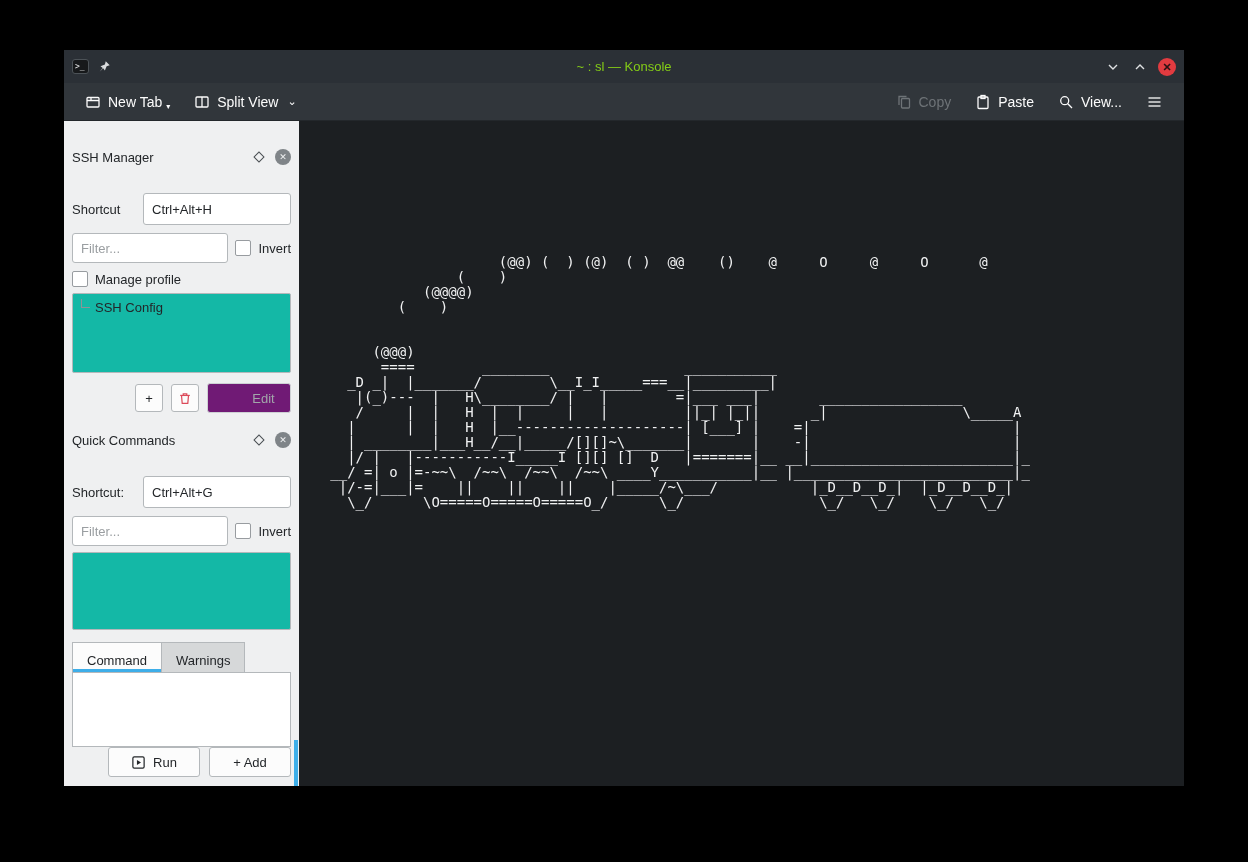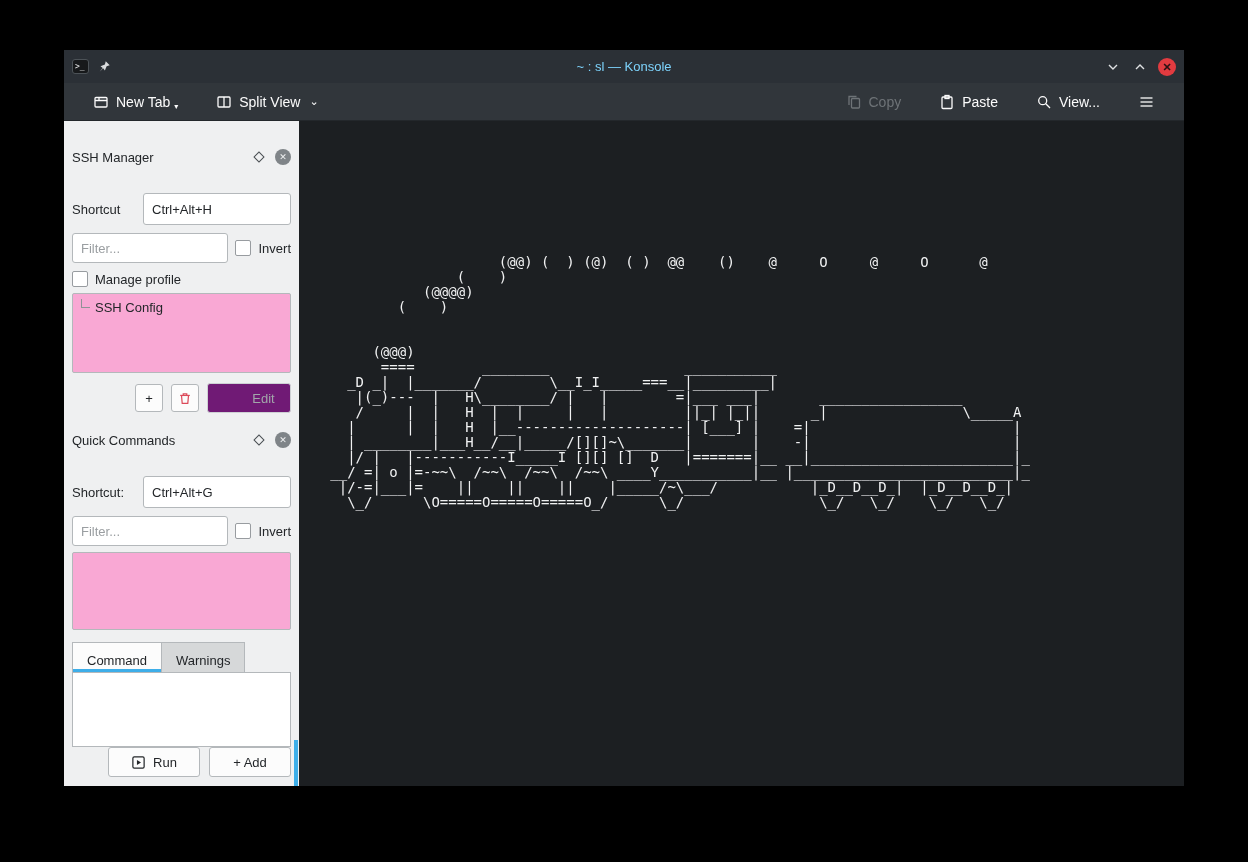--- a/index.html
+++ b/index.html
@@ -12,31 +12,31 @@
 
   
   .titlebar { height:33px; background:#2b3036; display:flex; align-items:center;
               color:#eff0f1; padding:0 8px; position:relative; flex:0 0 auto; }
   .titlebar-left { display:flex; align-items:center; gap:8px; }
   .app-icon { width:17px; height:15px; background:#17191b; border:1px solid #4c5257;
               border-radius:3px; color:#e8e9ea; font-family:"DejaVu Sans Mono",monospace;
               font-size:8px; line-height:13px; text-align:left; padding-left:2px; }
   .pin-icon svg { display:block; }
   .win-title { position:absolute; left:0; right:0; text-align:center; font-size:13px;
-               color:#7dd3fc; pointer-events:none; }
+               color:#84cc16; pointer-events:none; }
   .titlebar-right { margin-left:auto; display:flex; align-items:center; gap:9px; z-index:2; }
   .win-btn { width:18px; height:18px; display:flex; align-items:center; justify-content:center; }
   .win-btn svg { stroke:#dfe1e3; fill:none; stroke-width:1.4; }
   .close-btn { width:18px; height:18px; border-radius:50%; background:#e23b40;
                color:#2b1213; font-size:11px; line-height:18px; text-align:center;
                font-weight:bold; }
 
   
   .toolbar { height:38px; background:#31363b; border-bottom:1px solid #23272b;
-             display:flex; align-items:center; padding:0 20px; gap:20px; flex:0 0 auto; }
+             display:flex; align-items:center; padding:0 12px; gap:6px; flex:0 0 auto; }
   .tbtn { display:flex; align-items:center; gap:7px; color:#fcfcfc; font-size:14px;
           padding:6px 9px; border-radius:3px; white-space:nowrap; }
   .tbtn svg { stroke:currentColor; fill:none; stroke-width:1.3; flex:0 0 auto; }
   .tbtn.disabled { color:#6e7377; }
   .toolbar-spacer { flex:1; }
   .mini-caret { font-size:8px; margin-top:9px; margin-left:-3px; }
   .chevron { font-size:11px; margin-left:2px; }
 
   
   .content { flex:1; display:flex; min-height:0; }
@@ -50,21 +50,21 @@
                  color:#eff0f1; font-size:9px; line-height:16px; text-align:center; }
 
   .row { display:flex; align-items:center; margin:8px 2px 0; gap:7px; }
   .field { height:32px; border:1px solid #b4b8bb; border-radius:3px; background:#fff;
            padding:0 8px; font-size:13px; color:#232629; font-family:inherit; outline:none; }
   .field::placeholder { color:#9a9ea1; }
   .shortcut-field { width:148px; margin-left:auto; }
   .filter-field { flex:1; min-width:0; height:30px; }
   .checkbox { width:16px; height:16px; border:1px solid #989ca0; border-radius:2px;
               background:#fff; flex:0 0 auto; }
-  .listbox { border:1px solid #b4b8bb; border-radius:2px; background:#f9a8d4;
+  .listbox { border:1px solid #b4b8bb; border-radius:2px; background:#14b8a6;
              margin:6px 2px 0; position:relative; }
   .list1 { height:90px; }
   .list2 { height:88px; }
   .tree-item { display:flex; align-items:center; padding:6px 4px 0 6px; }
   .tree-elbow { width:9px; height:9px; border-left:1px solid #8f9396;
                 border-bottom:1px solid #8f9396; margin:-5px 5px 3px 2px; }
   .row.right { justify-content:flex-end; gap:8px; margin-top:10px; }
   .btn { height:30px; border:1px solid #b4b8bb; border-radius:3px; background:#fcfcfc;
          font-size:13px; color:#232629; display:flex; align-items:center;
          justify-content:center; gap:7px; font-family:inherit; }

